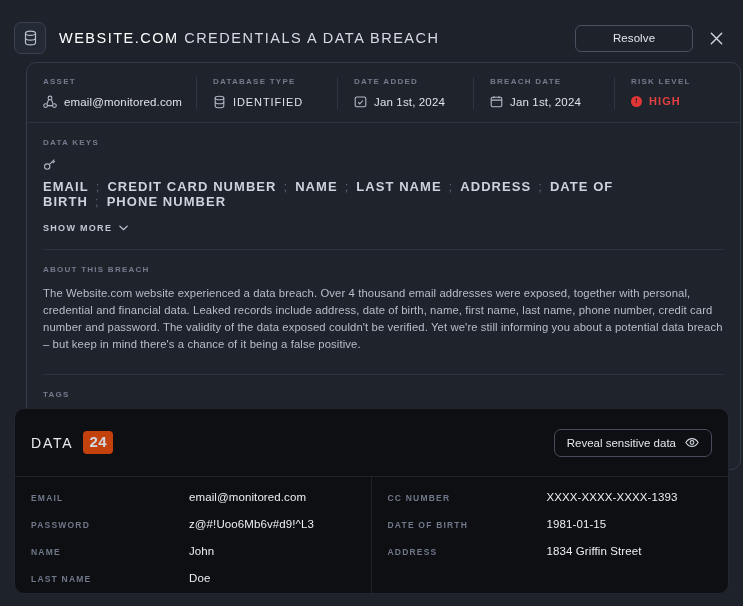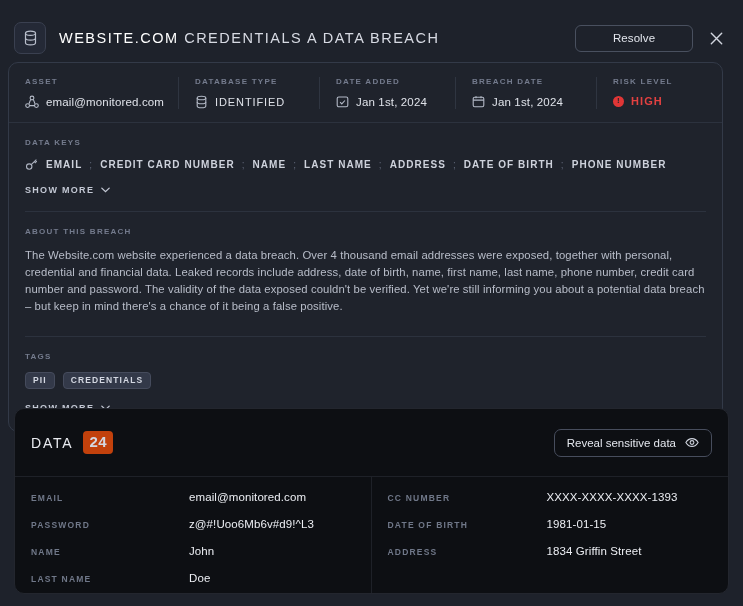--- a/index.html
+++ b/index.html
@@ -99,21 +99,21 @@
     justify-content: center;
     cursor: pointer;
     color: #d2d6df;
     background: transparent;
     border: 0;
   }
 
   
   .main-card {
     position: absolute;
-    left: 8px;
+    left: 26px;
     top: 62px;
     width: 715px;
     border: 1px solid #333a48;
     border-radius: 10px;
     background: #1f232c;
     overflow: hidden;
   }
 
   
   .meta-row {
@@ -196,22 +196,22 @@
     color: #747b8d;
     font-weight: 700;
     text-transform: uppercase;
     margin-bottom: 11px;
   }
 
   .keys-line {
     display: flex;
     align-items: center;
     flex-wrap: wrap;
-    gap: 0;
-    font-size: 10px;
+    gap: 8px;
+    font-size: 13px;
     letter-spacing: 1.05px;
     color: #ced2dc;
     font-weight: 700;
   }
   .keys-line .key-icon {
     margin-right: 8px;
     display: flex;
     color: #aeb4c2;
   }
   .keys-line .sep {

